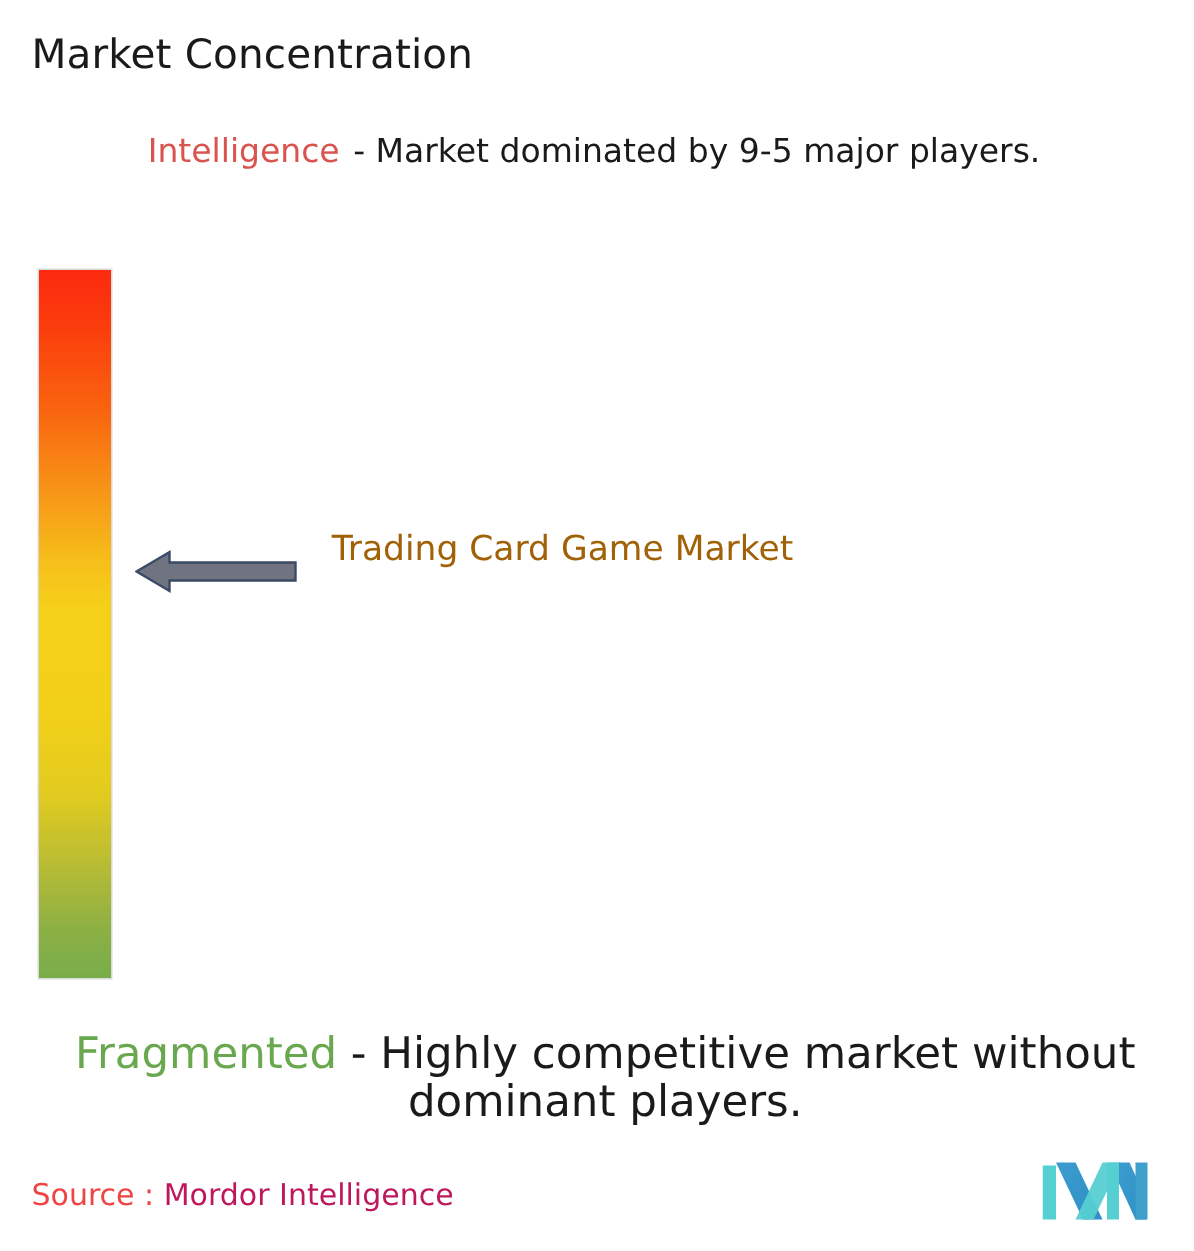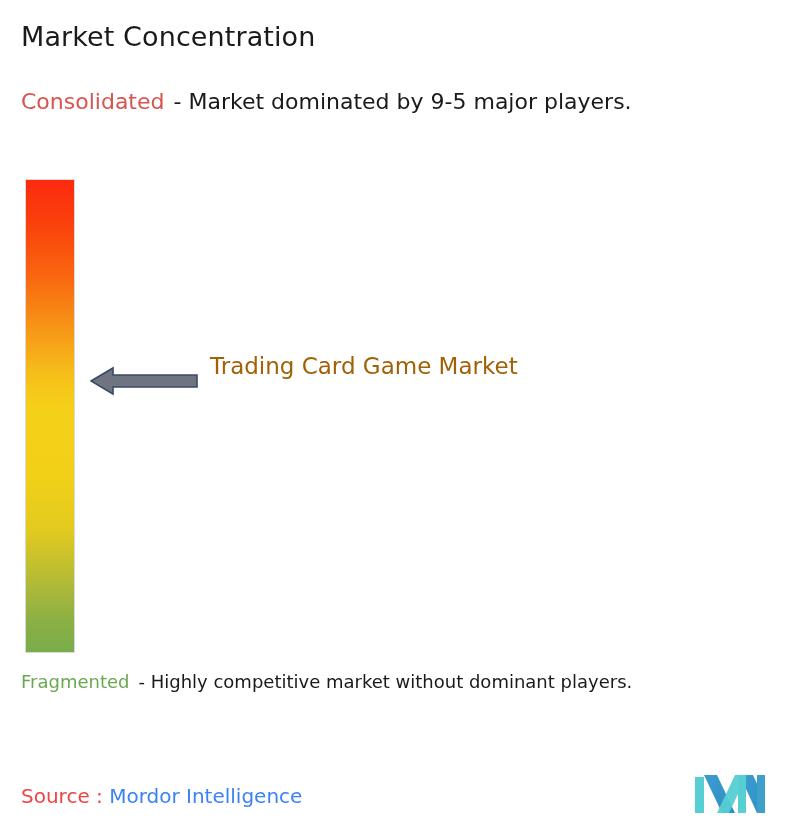--- a/index.html
+++ b/index.html
@@ -13,20 +13,21 @@
     position: relative;
     font-family: "DejaVu Sans", sans-serif;
     overflow: hidden;
     -webkit-font-smoothing: antialiased;
   }
 
   .page {
     position: absolute;
     inset: 0;
     background: #ffffff;
+    text-align: center;
   }
 
   
   .title {
     position: absolute;
     left: 21px;
     top: 20px;
     font-size: 27px;
     line-height: 34px;
     color: #1a1a1a;
@@ -100,61 +101,61 @@
     font-size: 23px;
     line-height: 35px;
     color: #a16207;
     font-weight: 400;
   }
 
   
   .caption-bottom {
     position: absolute;
     left: 21px;
-    top: 666px;
+    top: 686px;
     width: 765px;
-    font-size: 18px;
+    font-size: 29px;
     line-height: 32px;
     color: #1a1a1a;
     font-weight: 400;
   }
 
   
   .source {
     position: absolute;
     left: 21px;
     top: 782px;
     font-size: 20px;
     line-height: 28px;
     color: #808080;
     font-weight: 400;
     white-space: nowrap;
   }
   .source-label { color: #ef4444; }
-  .source-value { color: #3b82f6; margin-top: 28px; }
+  .source-value { color: #be185d; margin-top: 28px; }
 
   
   .logo {
     position: absolute;
     left: 695px;
     top: 769px;
     width: 72px;
     height: 47px;
   }
   .logo svg { display: block; }
 </style>
 </head>
 <body>
 
 <div class="page">
 
   <div class="title">Market Concentration</div>
 
   <div class="caption-top">
-    <span class="kw-consolidated">Consolidated</span><span class="caption-gap"></span><span>- Market dominated by 9-5 major players.</span>
+    <span class="kw-consolidated">Intelligence</span><span class="caption-gap"></span><span>- Market dominated by 9-5 major players.</span>
   </div>
 
   <div class="scale-bar"></div>
 
   <div class="arrow">
     <svg width="108" height="30" viewBox="0 0 108 30" xmlns="http://www.w3.org/2000/svg">
       <polygon points="1,15 23,2 23,9 107,9 107,21 23,21 23,28" fill="#6f7480" stroke="#3b4a66" stroke-width="1.6" stroke-linejoin="miter"></polygon>
     </svg>
   </div>
 

